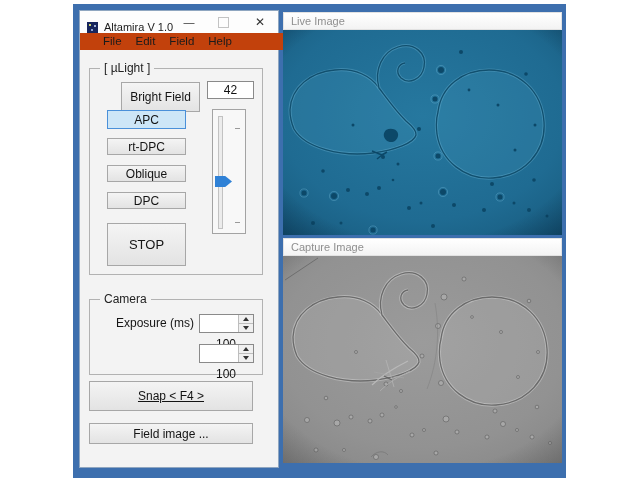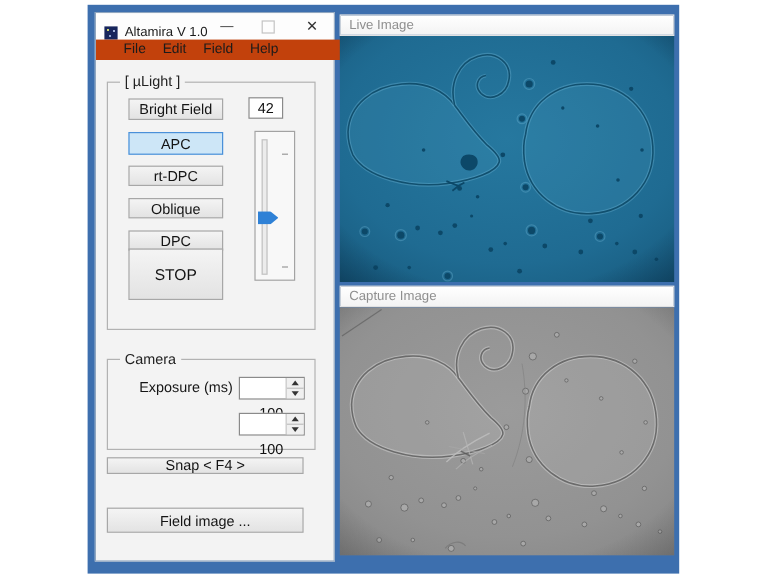--- a/index.html
+++ b/index.html
@@ -31,31 +31,31 @@
   .groupbox{position:absolute;border:1px solid #b2b2b2;background:transparent;}
   .gb-ulight{left:9px;top:57px;width:172px;height:205px;}
   .gb-camera{left:9px;top:288px;width:172px;height:74px;}
   .gb-label{position:absolute;top:-8px;left:10px;background:#f3f3f3;padding:0 4px;
             font-size:12px;color:#222;white-space:nowrap;}
 
   
   .pbtn{position:absolute;background:linear-gradient(#f4f4f4,#e3e3e3);border:1px solid #a7a7a7;
         display:flex;align-items:center;justify-content:center;font-size:12px;color:#141414;
         box-sizing:border-box;white-space:nowrap;}
-  .b-bf{left:27px;top:71px;width:79px;height:18px;}
+  .b-bf{left:41px;top:71px;width:79px;height:30px;}
   .b-apc{left:27px;top:99px;width:79px;height:19px;background:#cde6f7;border:1px solid #4a90d9;}
   .b-rtdpc{left:27px;top:127px;width:79px;height:17px;}
   .b-obl{left:27px;top:154px;width:79px;height:17px;}
   .b-dpc{left:27px;top:181px;width:79px;height:17px;}
-  .b-stop{left:27px;top:196px;width:79px;height:43px;font-size:13px;}
-  .b-snap{left:9px;top:370px;width:164px;height:14px;}
+  .b-stop{left:27px;top:212px;width:79px;height:43px;font-size:13px;}
+  .b-snap{left:9px;top:370px;width:164px;height:30px;text-decoration:underline;}
   .b-save{left:9px;top:412px;width:164px;height:21px;}
 
   
-  .val-field{position:absolute;left:127px;top:70px;width:29px;height:18px;border:1px solid #8a8a8a;
+  .val-field{position:absolute;left:127px;top:70px;width:47px;height:18px;border:1px solid #8a8a8a;
              background:#fff;font-size:12px;color:#111;text-align:center;box-sizing:border-box;
              font-family:"Liberation Sans", sans-serif;padding:0;}
 
   
   .slider-box{position:absolute;left:132px;top:98px;width:34px;height:125px;background:#f8f8f8;
               border:1px solid #a3a3a3;box-sizing:border-box;}
   .slider-groove{position:absolute;left:5px;top:6px;width:3px;height:111px;background:#ececec;
                  border:1px solid #c2c2c2;}
   .slider-thumb{position:absolute;left:2px;top:66px;width:17px;height:11px;background:#2f81d6;
                 clip-path:polygon(0 0,60% 0,100% 50%,60% 100%,0 100%);}

